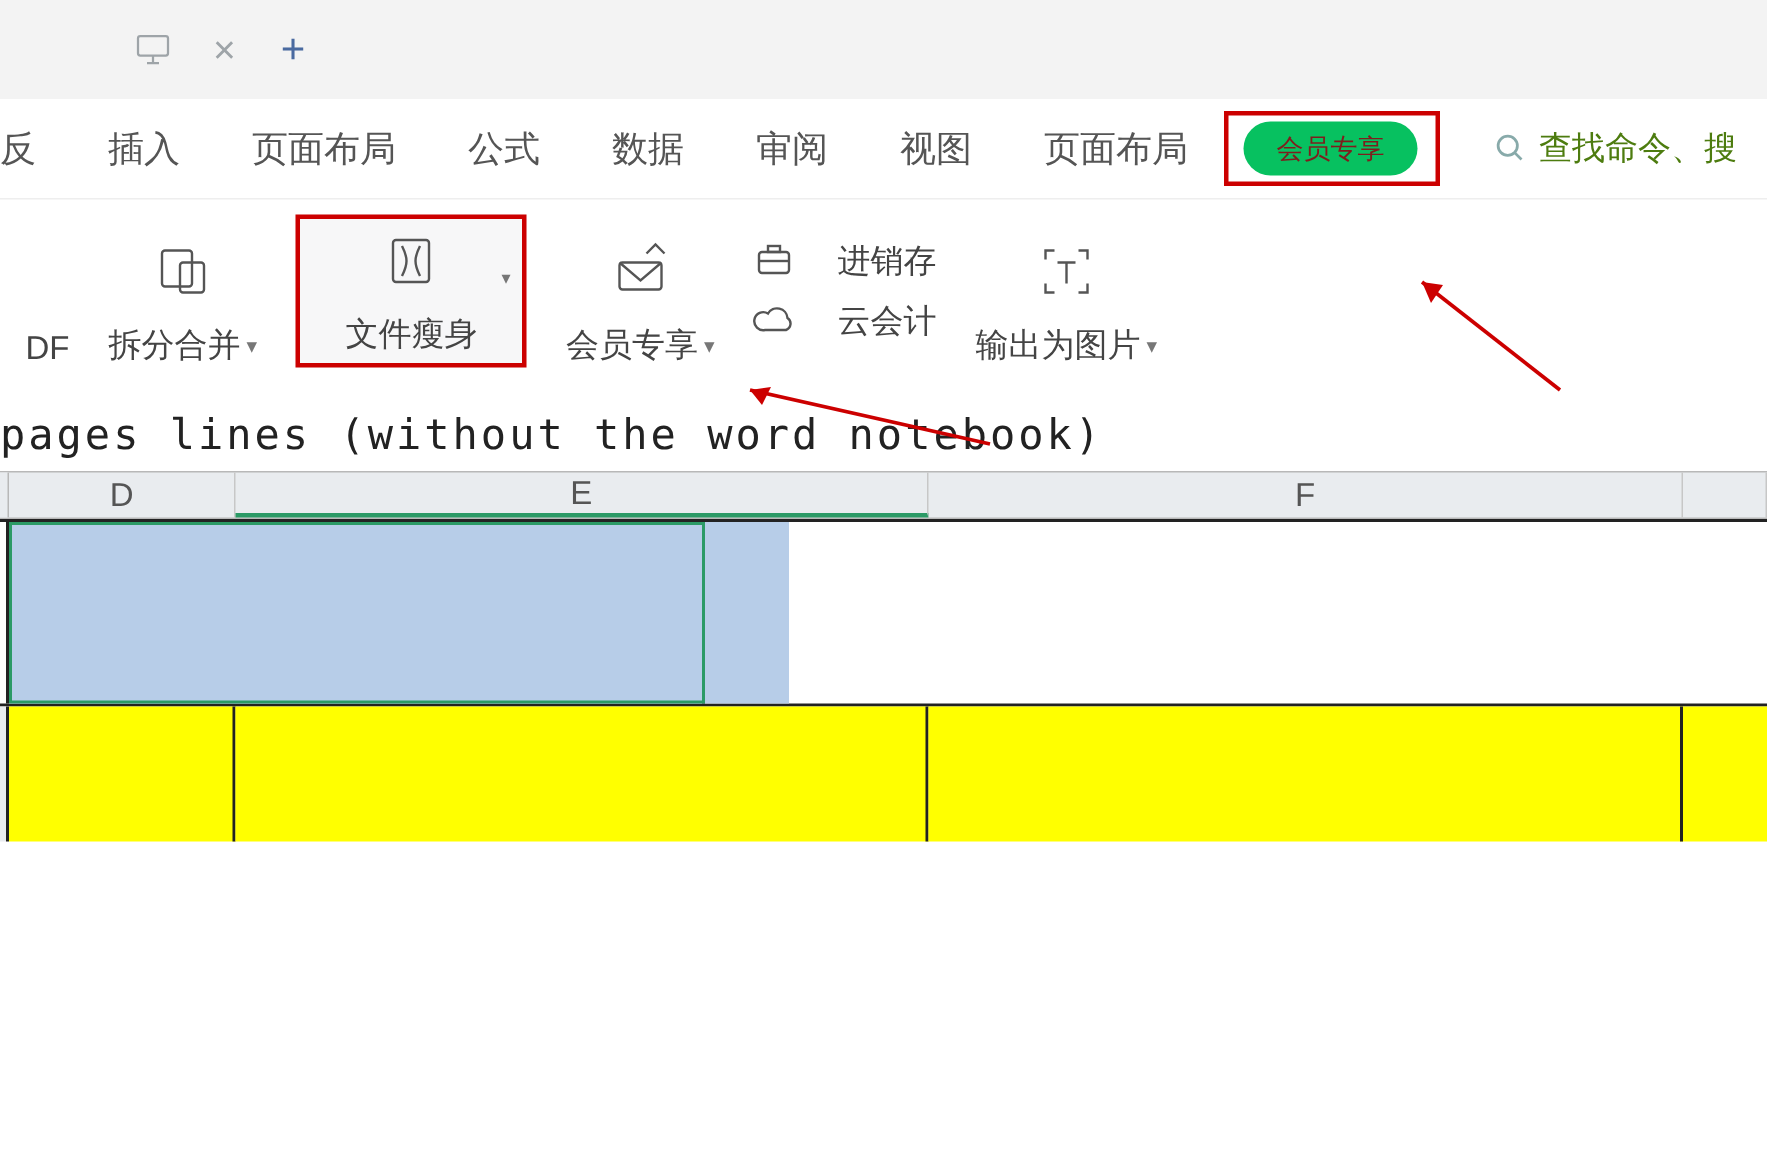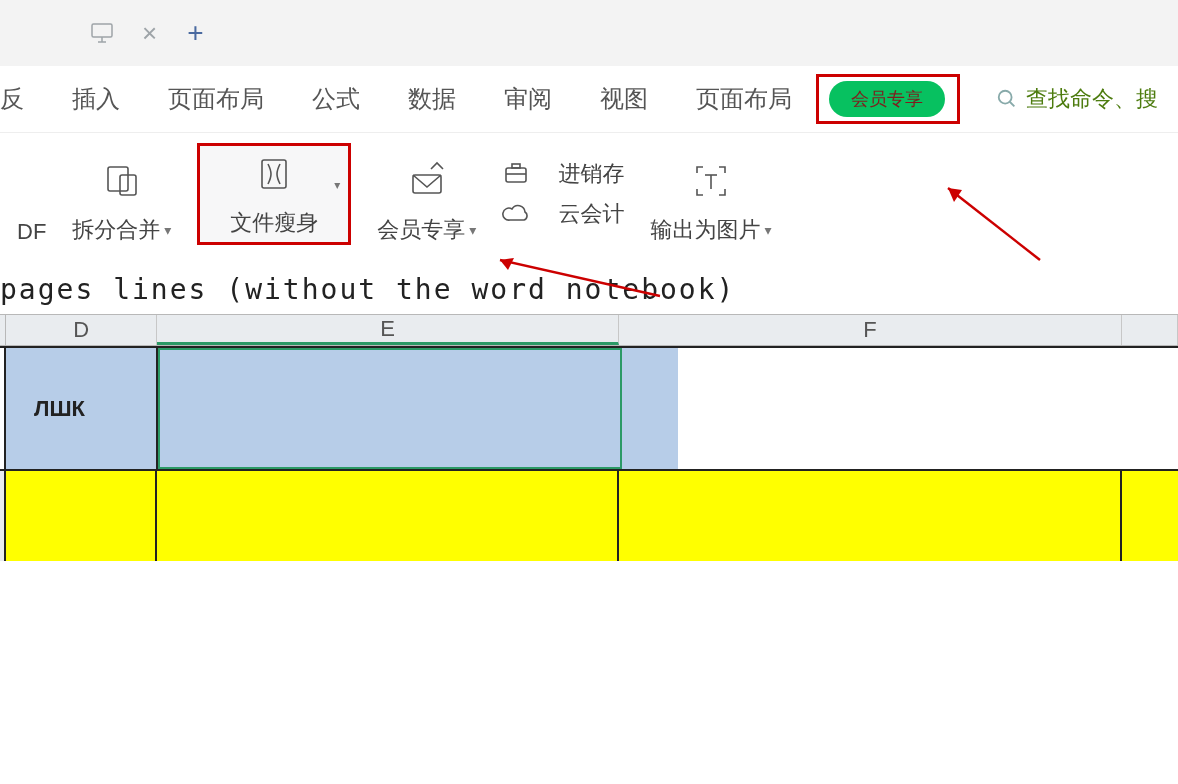--- a/index.html
+++ b/index.html
@@ -357,21 +357,20 @@
   <div class="col-headers">
     <div class="rowh"></div>
     <div class="colh w-d">D</div>
     <div class="colh w-e sel">E</div>
     <div class="colh w-f">F</div>
     <div class="colh w-g"></div>
   </div>
 
   <div class="body-row body-top" style="height:125px;">
     <div class="rowh-left"></div>
-    <div class="cell header left w-d">ЛШК</div>
     <div class="cell header empty selected w-e"></div>
     <div class="cell header empty w-g" style="border-right:none;"></div>
   </div>
 
 
   <div class="body-row yellow" style="height:90px; border-bottom:none;">
     <div class="rowh-left" style="background:#e9ecef;"></div>
     <div class="cell w-d"></div>
     <div class="cell w-e"></div>
     <div class="cell w-f"></div>

